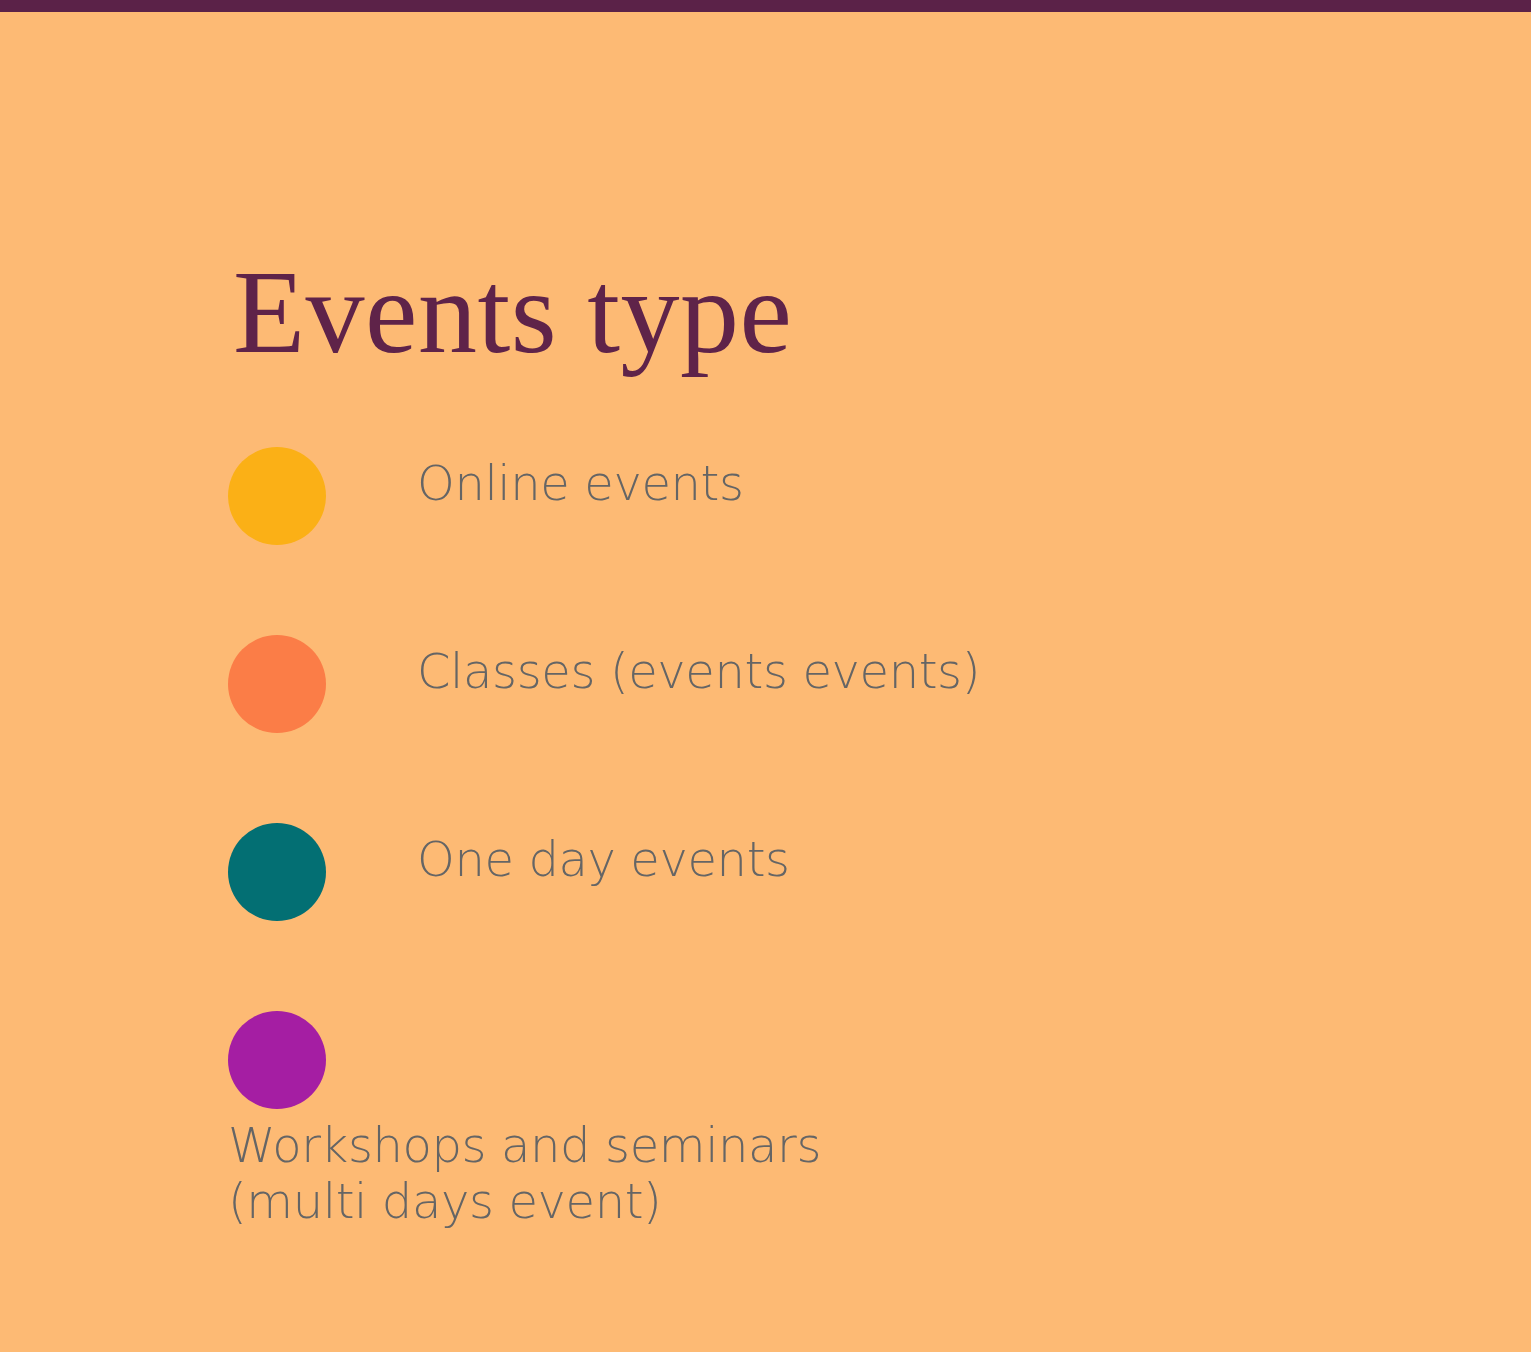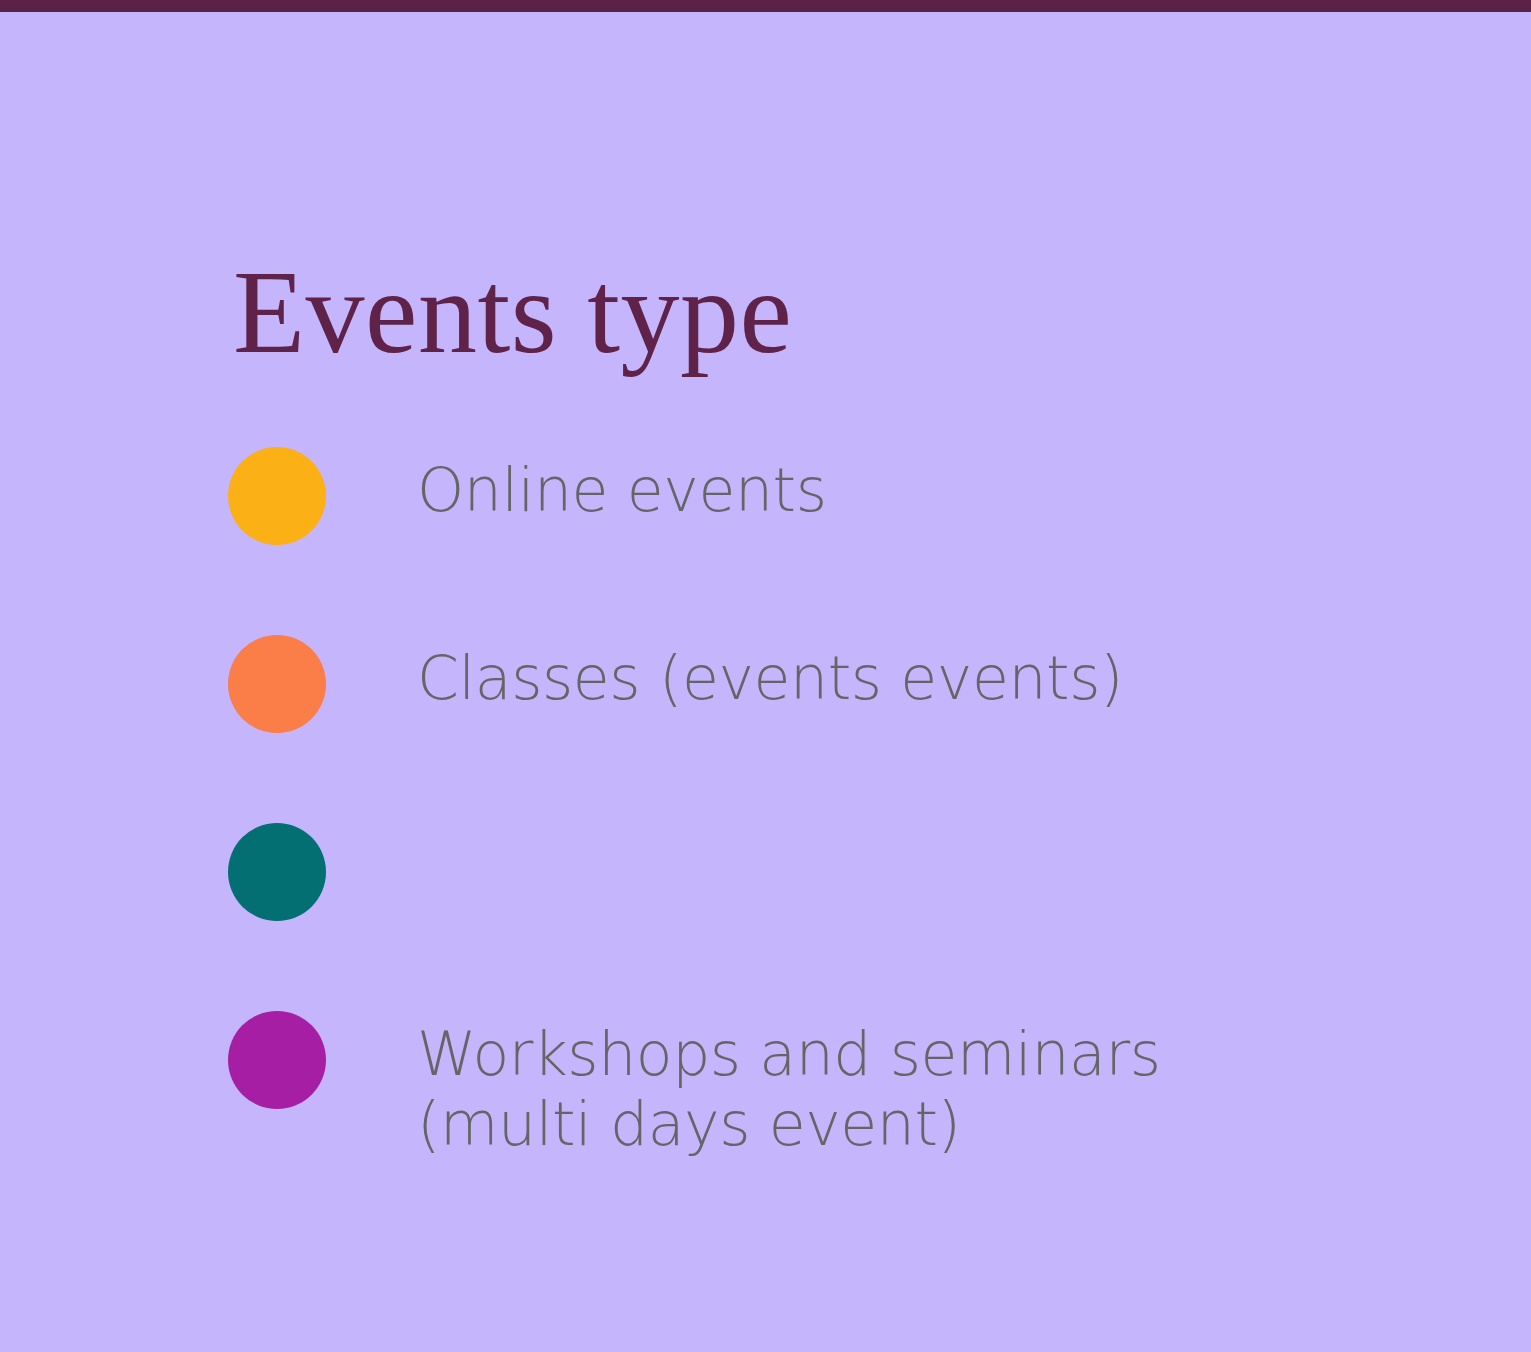--- a/index.html
+++ b/index.html
@@ -57,65 +57,67 @@
   }
 
   .legend-item {
     position: relative;
     display: flex;
     align-items: flex-start;
     height: 188px;
   }
   .legend-item:last-child {
     height: auto;
+    flex-direction: column;
   }
 
   .legend-swatch {
     flex: 0 0 auto;
     width: 98px;
     height: 98px;
     border-radius: 50%;
     margin-right: 91px;
   }
 
   .legend-label {
     flex: 1 1 auto;
     font-family: "DejaVu Sans", "Liberation Sans", sans-serif;
-    font-size: 60px;
+    font-size: 48px;
     line-height: 1.17;
     color: #656565;
     font-weight: 300;
     letter-spacing: -0.4px;
     padding-top: 8px;
     white-space: pre-line;
   }
 </style>
 </head>
 <body>
 
-<div id="slide" style="background: #c4b5fd;">
+<div id="slide" style="background: #fdba74;">
 
   <div id="top-bar" style="background: rgb(91, 34, 72);"></div>
 
   <h1 id="slide-title" style="color: rgb(95, 35, 73);">Events type</h1>
 
   <div id="legend-list">
 
     <div class="legend-item">
       <span class="legend-swatch" style="background:#fbb016"></span>
       <span class="legend-label" style="color: rgb(101, 101, 101);">Online events</span>
     </div>
 
     <div class="legend-item">
       <span class="legend-swatch" style="background:#fb7d47"></span>
       <span class="legend-label" style="color: rgb(101, 101, 101);">Classes (events events)</span>
     </div>
 
     <div class="legend-item">
       <span class="legend-swatch" style="background:#036f73"></span>
+      <span class="legend-label" style="color: rgb(101, 101, 101);">One day events</span>
     </div>
 
     <div class="legend-item">
       <span class="legend-swatch" style="background:#a51ea3"></span>
       <span class="legend-label" style="color: rgb(101, 101, 101);">Workshops and seminars
 (multi days event)</span>
     </div>
 
   </div>
 </div>

